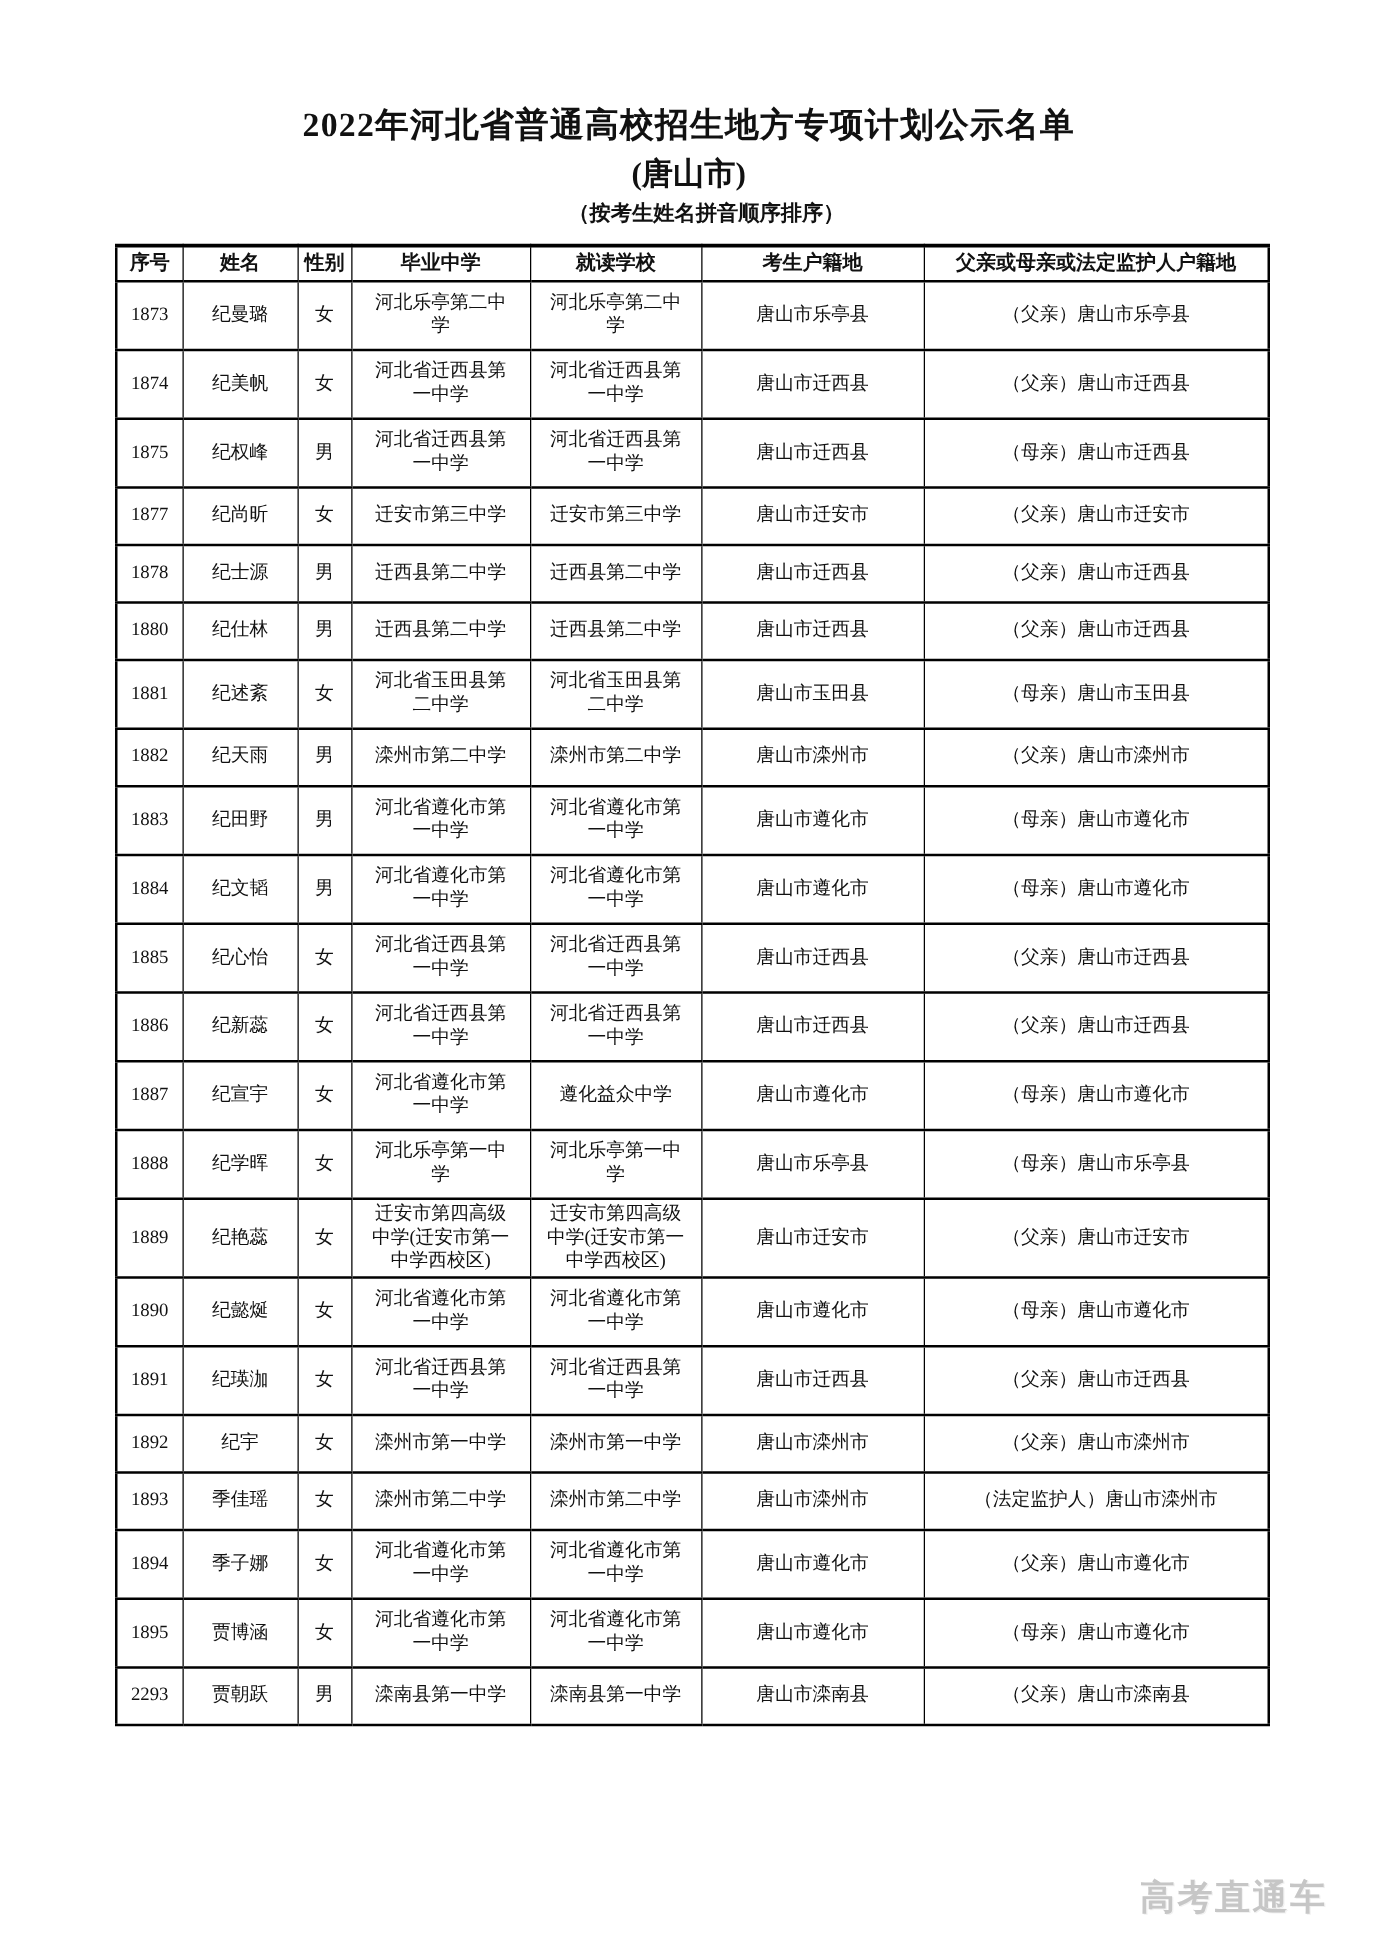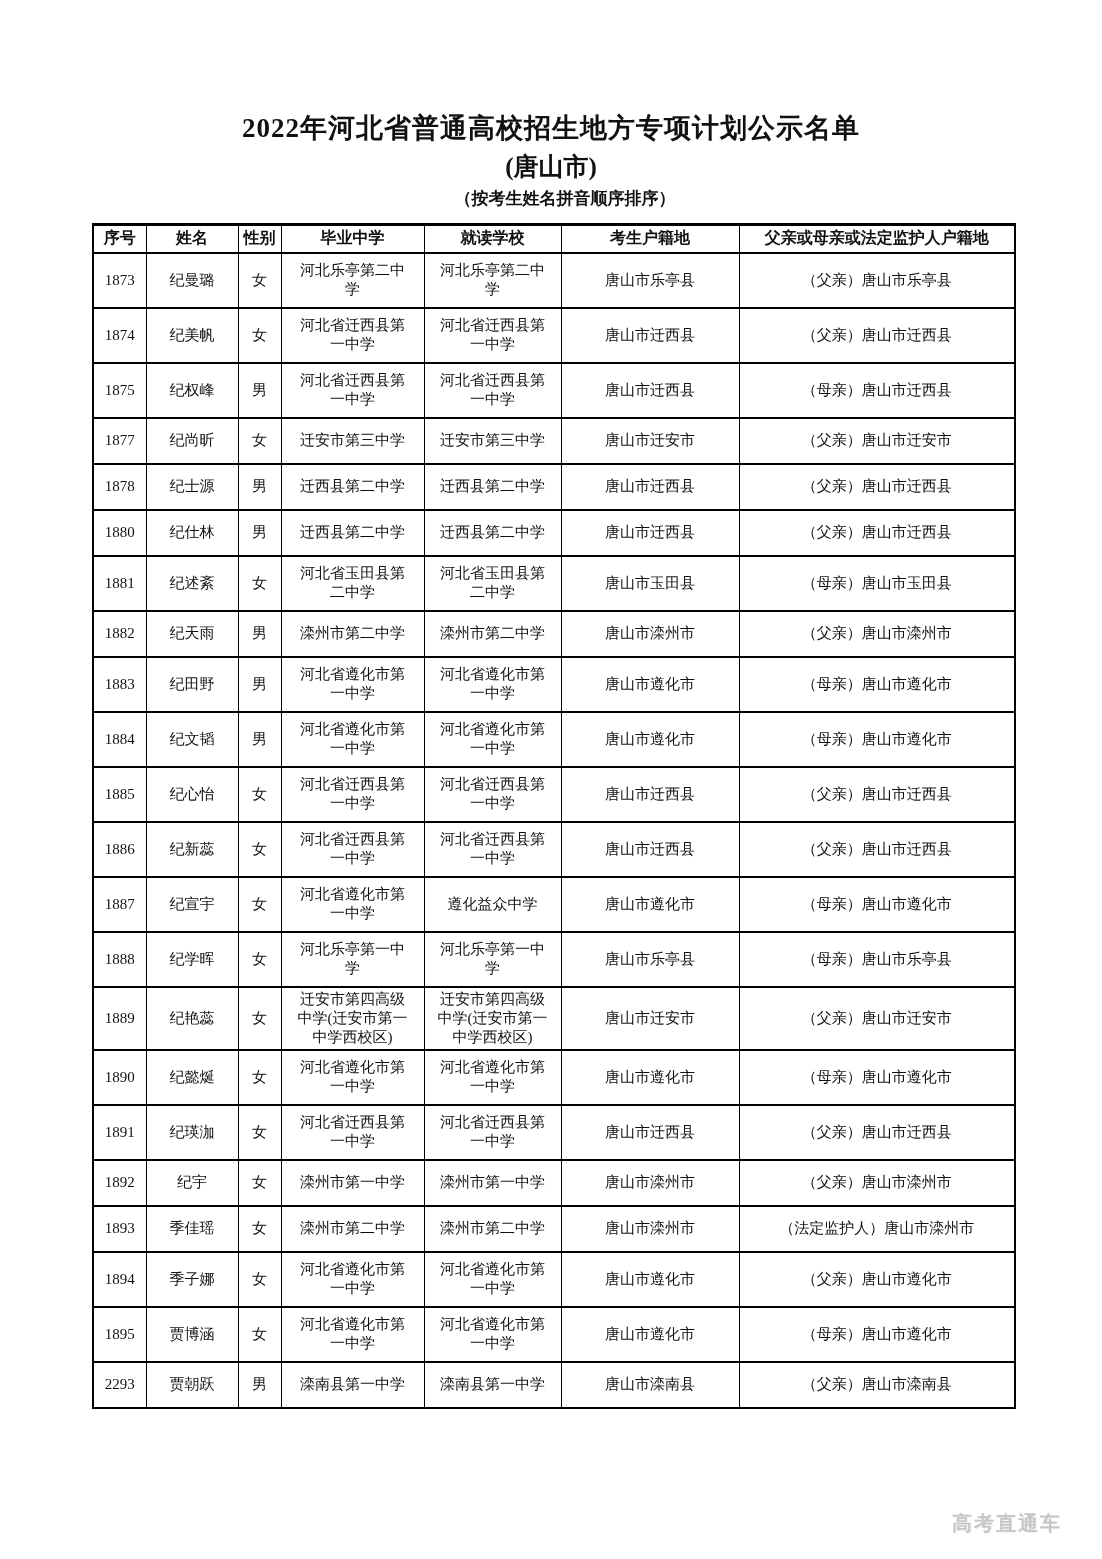--- a/index.html
+++ b/index.html
@@ -7,21 +7,21 @@
   .page {
     position: relative;
     width: 1102px;
     height: 1559px;
     margin: 0 auto;
     background: #ffffff;
     font-family: "Liberation Serif", "DejaVu Serif", serif;
     color: #111111;
     overflow: hidden;
   }
-  .titles { text-align: center; padding-top: 110px; }
+  .titles { text-align: center; padding-top: 82px; }
   .title-main {
     font-size: 27px;
     font-weight: bold;
     letter-spacing: 1px;
   }
   .title-city {
     font-size: 25px;
     font-weight: bold;
     margin-top: 4px;
   }
@@ -70,21 +70,21 @@
   }
   .roster td.cell-grad   { padding: 2px 16px; }
   .roster td.cell-attend { padding: 2px 13px; }
   .roster tr.h1 td { height: 46px; }
   .roster tr.h2 td { height: 55px; }
   .roster tr.h3 td { height: 62px; }
   .watermark {
     position: absolute;
     right: 40px;
     bottom: 22px;
-    font-size: 20px;
+    font-size: 28px;
     font-weight: bold;
     color: #c6c6c6;
     letter-spacing: 2px;
     text-shadow: 1px 1px 0 #f2f2f2;
   }
 </style>
 </head>
 <body>
 
 <div class="page">

